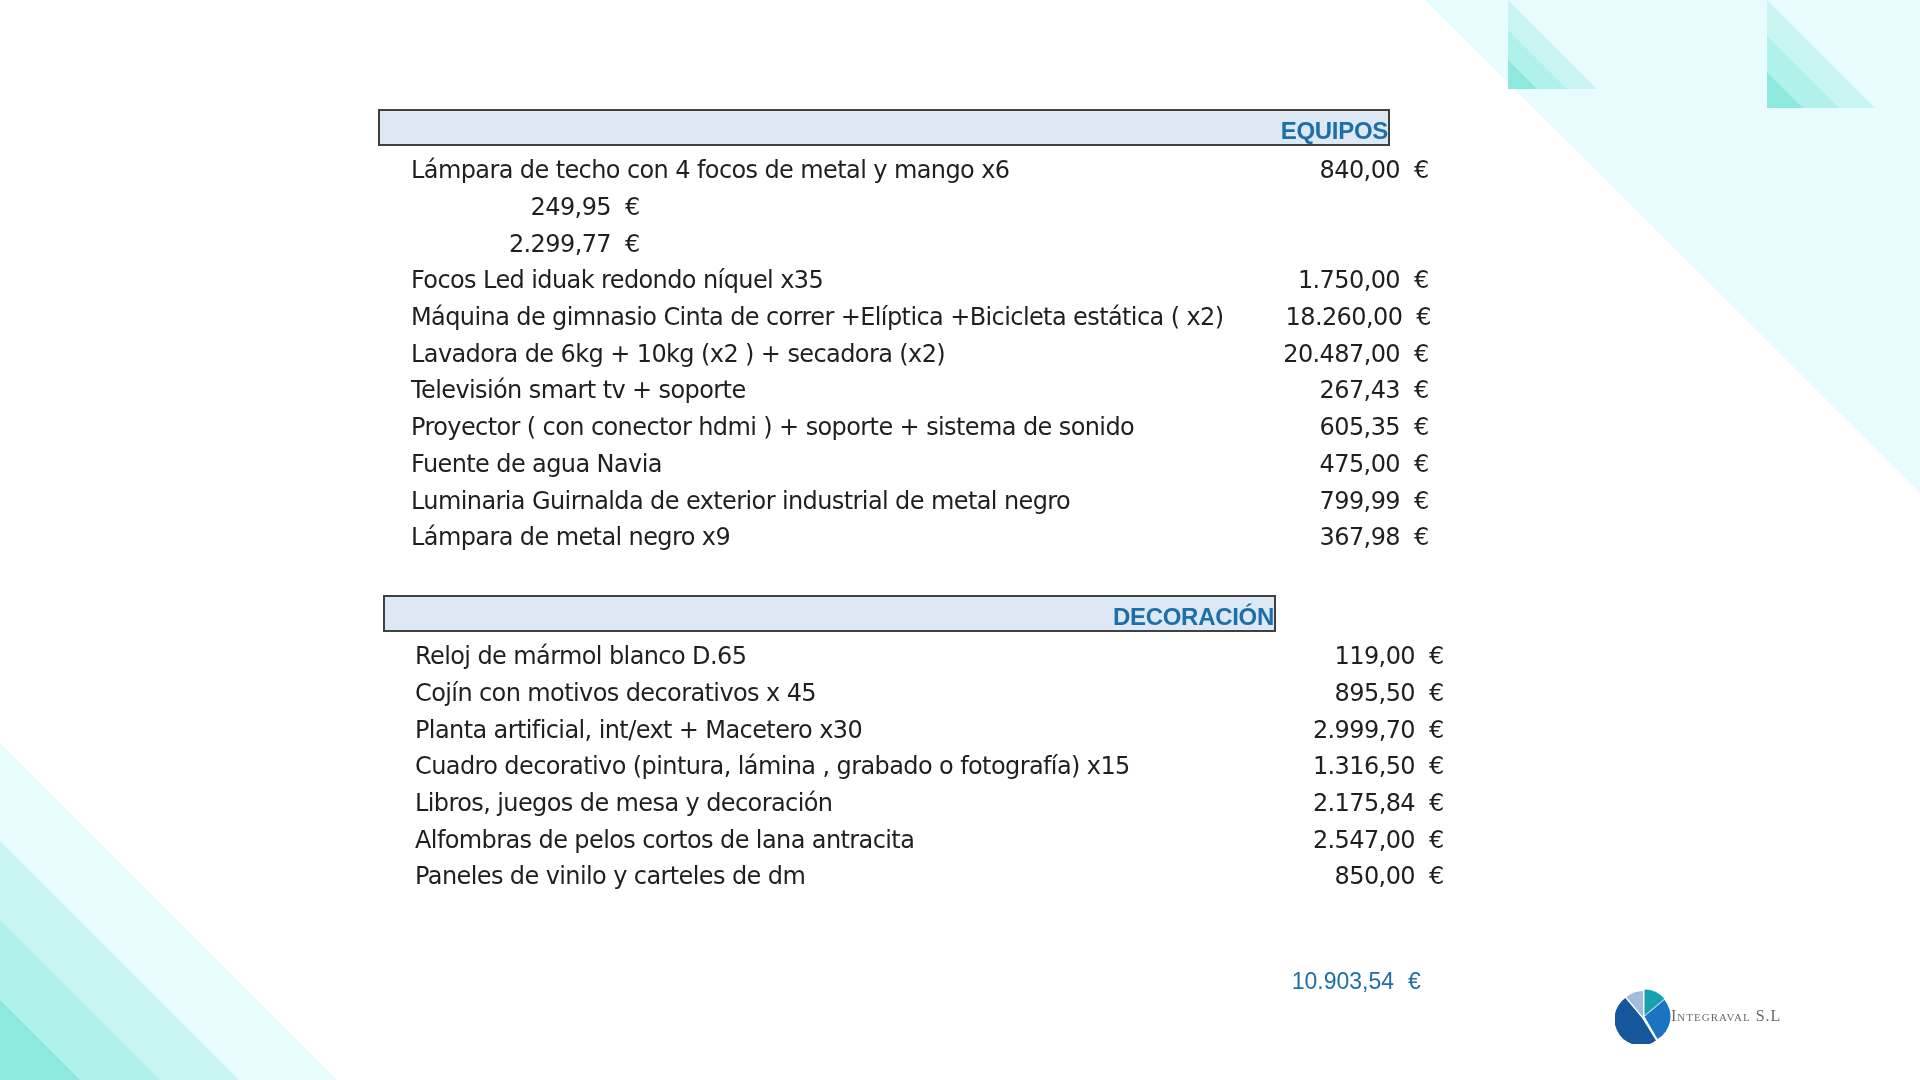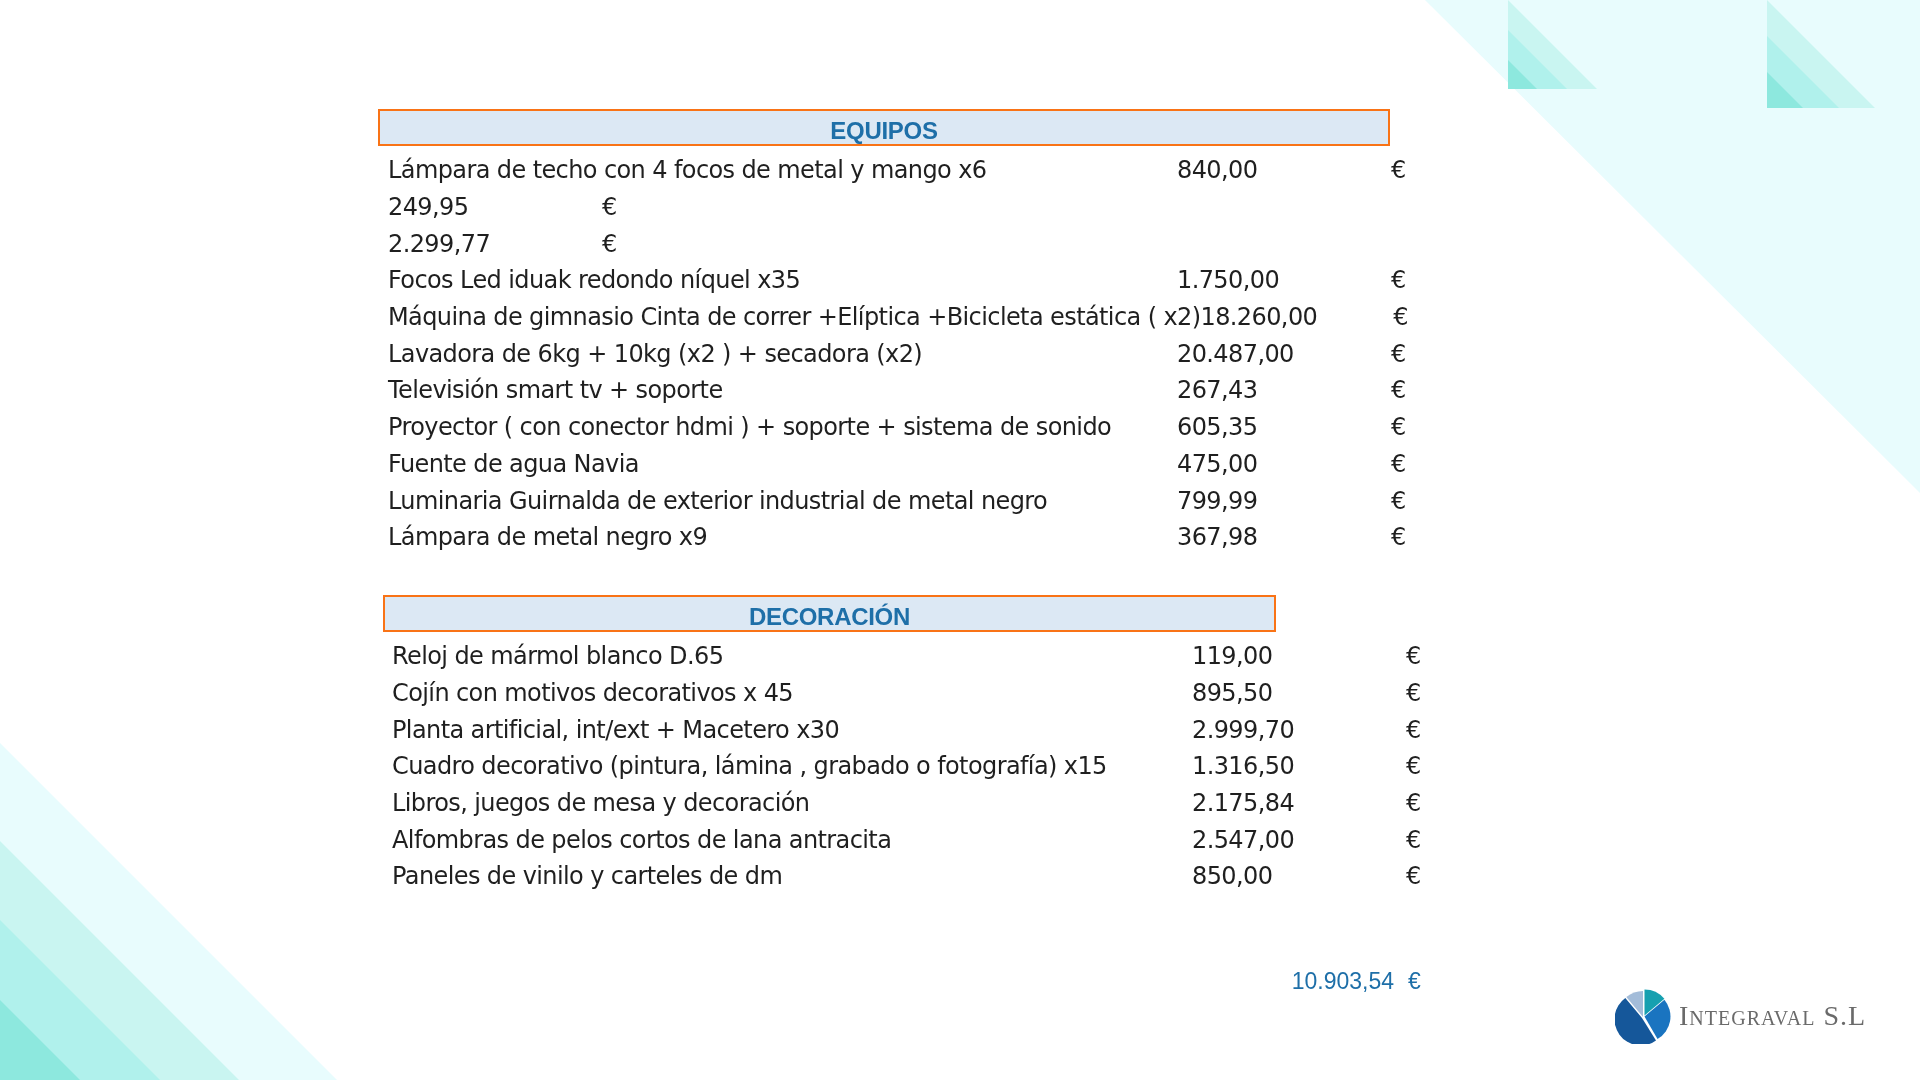--- a/index.html
+++ b/index.html
@@ -7,69 +7,69 @@
       width: 1920px; height: 1080px; position: relative; overflow: hidden;
       background: #ffffff;
       font-family: "DejaVu Sans", "Liberation Sans", sans-serif;
     }
     .deco { position: absolute; left: 0; top: 0; width: 1920px; height: 1080px; pointer-events: none; }
 
     .section-header {
       position: absolute;
       height: 37px;
       background: #dce8f4;
-      border: 2px solid #f97316;
+      border: 2px solid #404040;
       box-sizing: border-box;
-      display: flex; align-items: center; justify-content: center;
+      display: flex; align-items: center; justify-content: flex-end;
       color: #1e6fa8;
       font-family: "Liberation Sans", sans-serif;
       font-weight: bold;
       font-size: 24px;
       letter-spacing: -0.3px;
     }
     .section-header span { position: relative; top: 3px; }
     #equipos-header { left: 378px; top: 109px; width: 1012px; }
     #decoracion-header { left: 383px; top: 595px; width: 893px; }
 
-    .rows { position: absolute; }
+    .rows { position: absolute; margin-left: 23px; }
     #equipos-rows { left: 388px; top: 152px; width: 1025px; }
     #decoracion-rows { left: 392px; top: 638px; width: 1036px; }
     .row {
       height: 36.7px;
       display: flex; align-items: center;
       font-size: 24px;
       color: #1f1f1f;
       letter-spacing: -0.6px;
       white-space: nowrap;
       position: relative;
     }
     .row .desc { flex: 1; }
-    .row .amount { width: 200px; margin-right: 14px; }
+    .row .amount { text-align: right; width: 200px; margin-right: 14px; }
     .row .cur { width: 22px; text-align: left; }
 
     #total {
       position: absolute; left: 1230px; top: 968px;
       width: 200px; height: 36px;
       display: flex; align-items: flex-start; justify-content: flex-end;
       color: #1e6fa8; font-weight: normal; font-size: 23px;
       font-family: "Liberation Sans", sans-serif;
     }
     #total .amount { margin-right: 14px; }
     #total .cur { width: 22px; }
 
     #logo {
       position: absolute; left: 1615px; top: 988px;
       display: flex; align-items: center;
     }
     #logo svg { width: 56px; height: 56px; }
     #logo-text {
-      margin-left: 8px;
+      margin-left: 0;
       font-family: "Liberation Serif", serif;
       color: #6a6a6a;
-      font-size: 28px;
+      font-size: 16px;
       letter-spacing: 1px;
       font-variant: small-caps;
     }
   </style>
 </head>
 <body>
 
 <svg class="deco" viewBox="0 0 1920 1080" xmlns="http://www.w3.org/2000/svg">
 
   <polygon points="1425,0 1920,0 1920,493" fill="#e8fcfd"></polygon>

